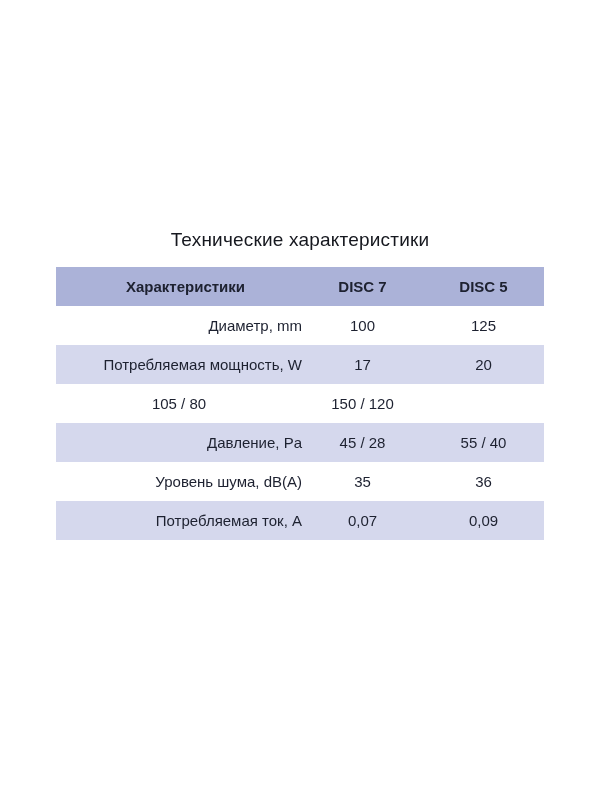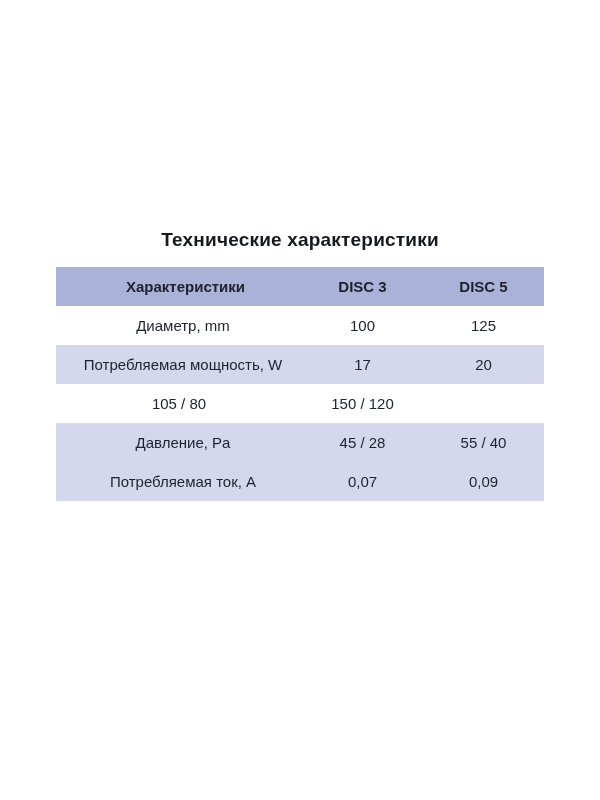--- a/index.html
+++ b/index.html
@@ -20,21 +20,21 @@
   .page {
     width: 600px;
     height: 800px;
     position: relative;
     background: #ffffff;
   }
   .page-title {
     margin-top: 229px;
     text-align: center;
     font-size: 19px;
-    font-weight: 700;
+    font-weight: 400;
     letter-spacing: 0.2px;
     color: var(--title-color);
   }
   .spec-table {
     width: 488px;
     margin: 16px auto 0 auto;
   }
   .row {
     display: grid;
     grid-template-columns: 246px 1fr 1fr;
@@ -46,21 +46,21 @@
   }
   .row.header {
     background: var(--header-bg);
     font-weight: 700;
   }
   .row.alt {
     background: var(--row-alt-bg);
   }
   .cell { line-height: 1; }
   .cell.label {
-    text-align: center;
+    text-align: right;
     padding-left: 8px;
   }
   .row.header .cell.label {
     text-align: center;
     padding-left: 13px;
   }
   .cell.value {
     text-align: center;
   }
 </style>
@@ -68,21 +68,21 @@
 <body>
 
 <div class="page">
 
   <div class="page-title">Технические характеристики</div>
 
   <div class="spec-table">
 
     <div class="row header">
       <div class="cell label">Характеристики</div>
-      <div class="cell value">DISC 3</div>
+      <div class="cell value">DISC 7</div>
       <div class="cell value">DISC 5</div>
     </div>
 
     <div class="row">
       <div class="cell label">Диаметр, mm</div>
       <div class="cell value">100</div>
       <div class="cell value">125</div>
     </div>
 
     <div class="row alt">
@@ -95,20 +95,25 @@
       <div class="cell value">105 / 80</div>
       <div class="cell value">150 / 120</div>
     </div>
 
     <div class="row alt">
       <div class="cell label">Давление, Pa</div>
       <div class="cell value">45 / 28</div>
       <div class="cell value">55 / 40</div>
     </div>
 
+    <div class="row">
+      <div class="cell label">Уровень шума, dB(A)</div>
+      <div class="cell value">35</div>
+      <div class="cell value">36</div>
+    </div>
 
     <div class="row alt">
       <div class="cell label">Потребляемая ток, А</div>
       <div class="cell value">0,07</div>
       <div class="cell value">0,09</div>
     </div>
 
   </div>
 </div>
 

